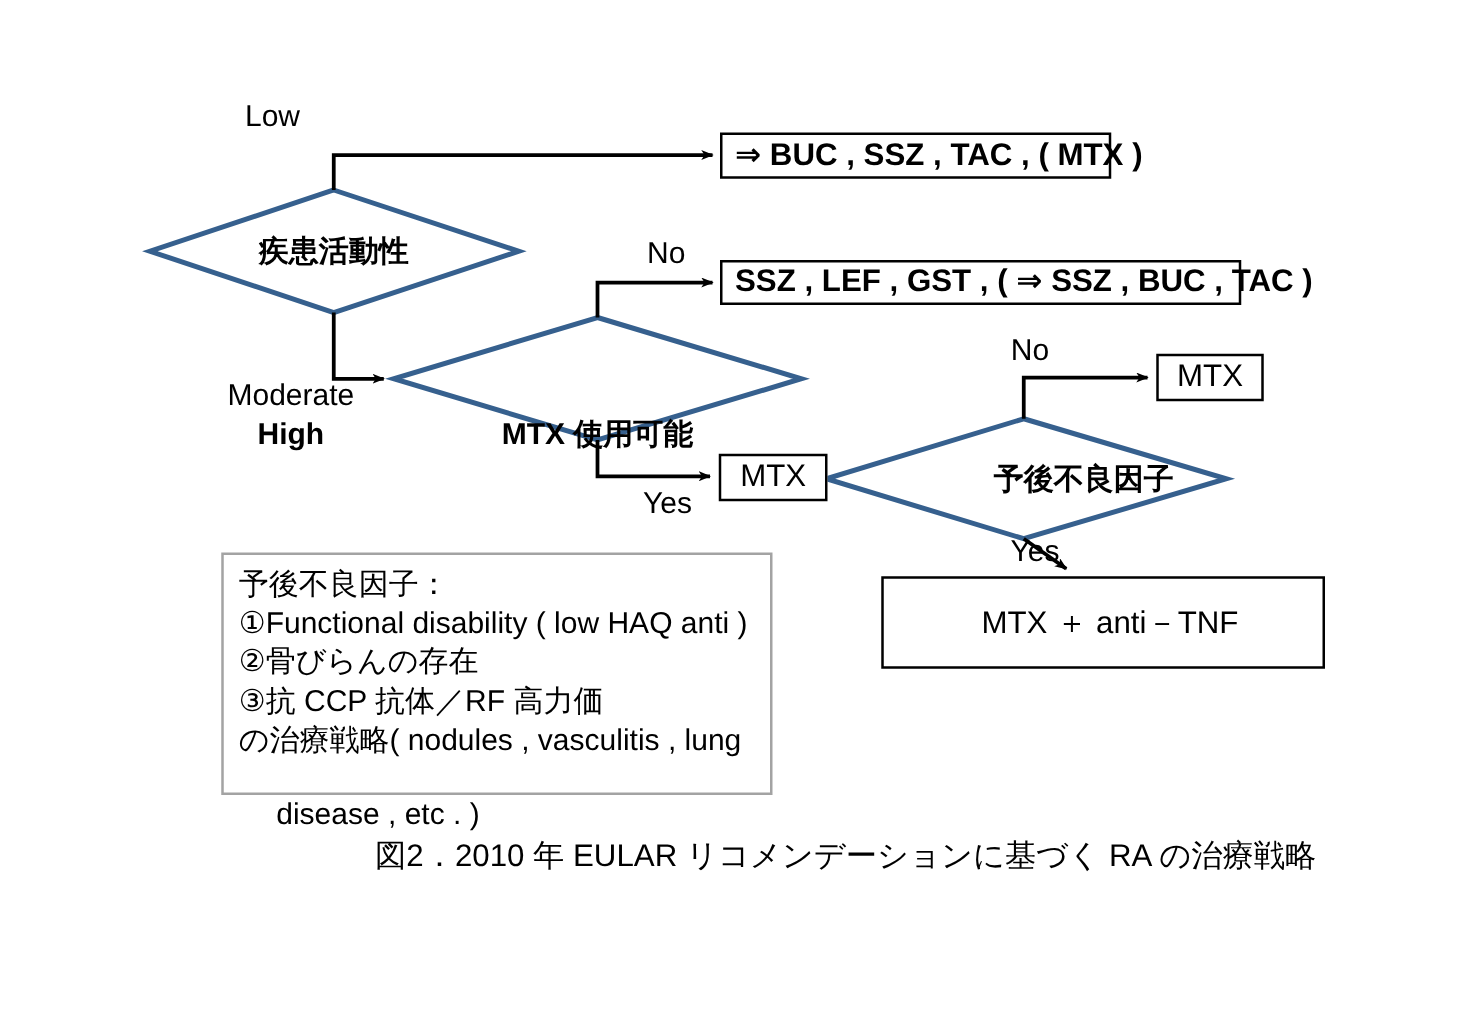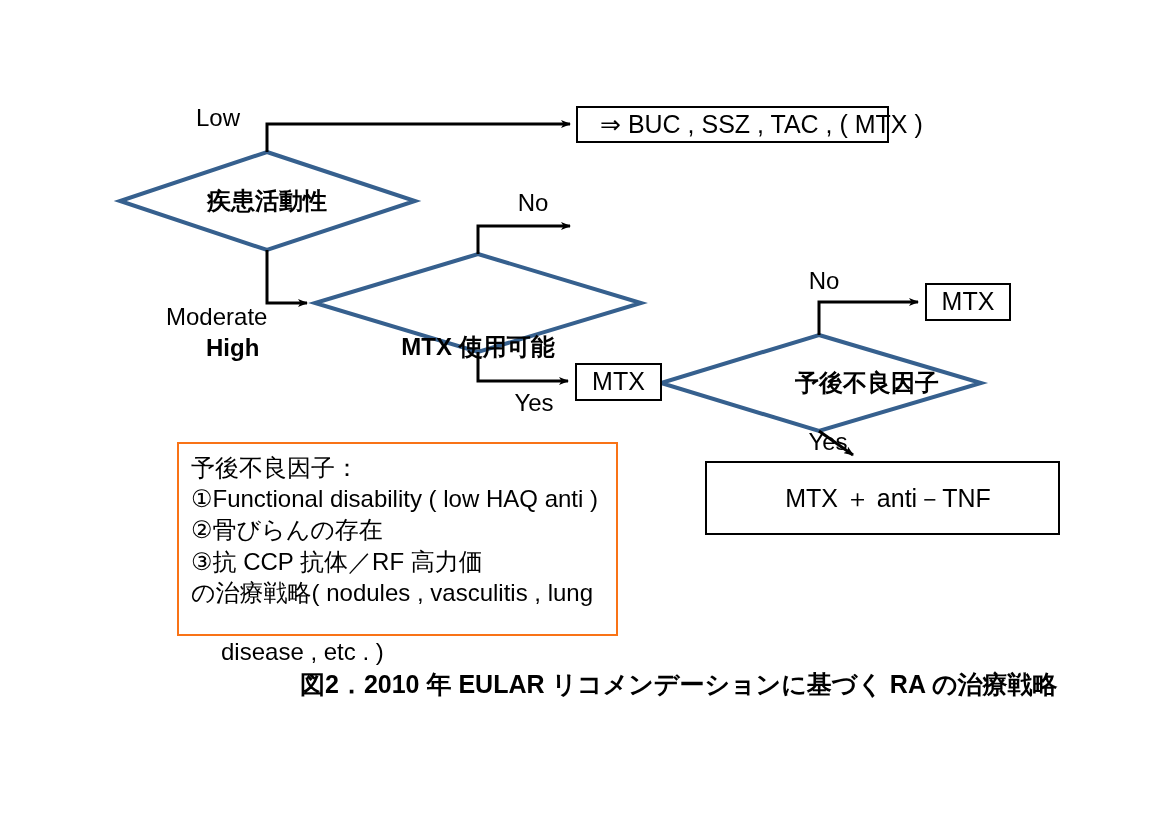--- a/index.html
+++ b/index.html
@@ -33,21 +33,22 @@
     display: flex;
     align-items: center;
     justify-content: center;
     font-size: 25px;
     line-height: 1.18;
     white-space: pre;
     color: #000000;
   }
   .node-box.left-align {
     justify-content: flex-start;
-    padding-left: 22px;
+    padding-left: 10px;
+    font-weight: bold;
   }
   .diamond-label {
     position: absolute;
     font-weight: bold;
     font-size: 24px;
     color: #000000;
     white-space: nowrap;
     transform: translate(-50%, -50%);
     text-align: center;
   }
@@ -57,38 +58,38 @@
     color: #000000;
     white-space: nowrap;
   }
   .edge-label.center {
     transform: translateX(-50%);
     text-align: center;
     margin-left: 34px;
   }
   .legend-box {
     position: absolute;
-    border: 2px solid #f97316;
+    border: 2px solid #a3a3a3;
     background: #ffffff;
     box-sizing: border-box;
     padding: 8px 24px 6px 12px;
     font-size: 24px;
     line-height: 1.30;
     color: #000000;
   }
   .legend-line {
     white-space: pre;
   }
   .legend-line.indent {
     padding-left: 30px;
     margin-top: 28px;
   }
   .caption {
     position: absolute;
-    font-weight: bold;
+    font-weight: normal;
     font-size: 25px;
     letter-spacing: 0px;
     white-space: pre;
     color: #000000;
   }
   .box-multiline {
     flex-direction: column;
     align-items: center;
     justify-content: center;
     line-height: 1.30;
@@ -126,32 +127,33 @@
   </svg>
 
   <div class="diamond-label" style="left:267px; top:201px;">疾患活動性</div>
 
   <div class="diamond-label" style="left:478px; top:303px;margin-top:44px;">MTX 使用可能</div>
 
   <div class="diamond-label" style="left:819px; top:383px;margin-left:48px;">予後不良因子</div>
 
   <div class="node-box left-align" style="left:576px; top:106px; width:313px; height:37px;">⇒ BUC , SSZ , TAC , ( MTX )</div>
 
+  <div class="node-box left-align" style="left:576px; top:208px; width:417px; height:36px;">SSZ , LEF , GST , ( ⇒ SSZ , BUC , TAC )</div>
 
   <div class="node-box" style="left:575px; top:363px; width:87px; height:38px;">MTX</div>
 
   <div class="node-box" style="left:925px; top:283px; width:86px; height:38px;">MTX</div>
 
   <div class="node-box box-multiline" style="left:705px; top:461px; width:355px; height:74px;padding-left:11px;">
     <span>MTX ＋ anti－TNF</span>
   </div>
 
-  <div class="edge-label" style="left:196px; top:104px;">Low</div>
+  <div class="edge-label" style="left:196px; top:80px;">Low</div>
 
-  <div class="edge-label" style="left:166px; top:303px;text-align:center;">Moderate</div>
+  <div class="edge-label" style="left:182px; top:303px;text-align:center;">Moderate</div>
 
   <div class="edge-label" style="left:206px; top:334px;font-weight:bold;">High</div>
 
   <div class="edge-label center" style="left:499px; top:189px;">No</div>
 
   <div class="edge-label center" style="left:500px; top:389px;">Yes</div>
 
   <div class="edge-label center" style="left:790px; top:267px;">No</div>
 
   <div class="edge-label center" style="left:794px; top:428px;">Yes</div>

